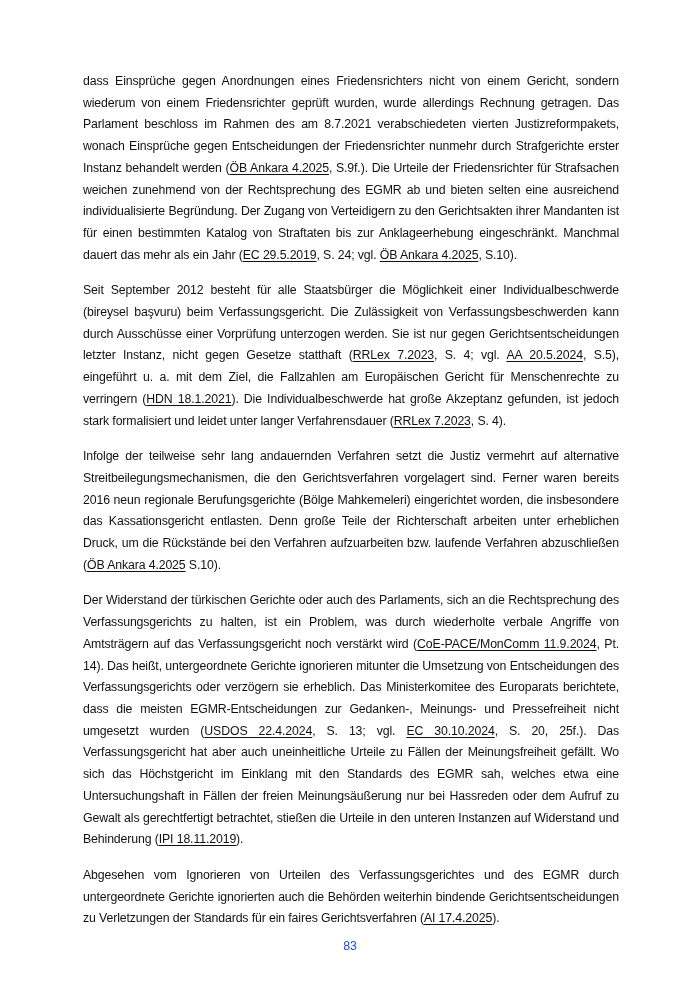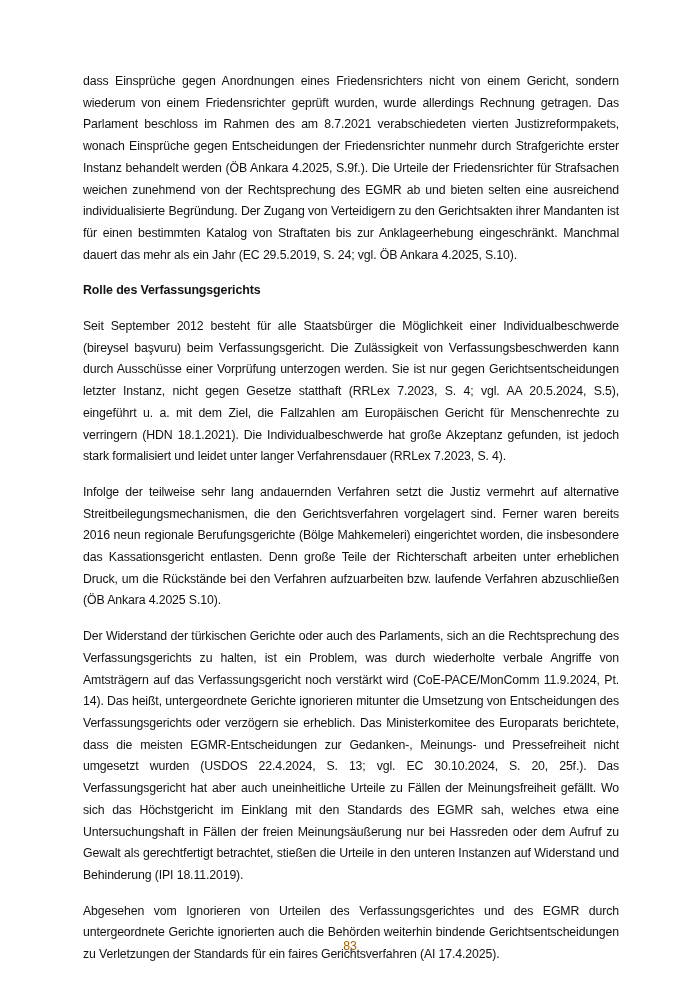--- a/index.html
+++ b/index.html
@@ -35,41 +35,41 @@
     margin: 0 0 14px 0;
   }
   .heading {
     font-size: 12.4px;
     font-weight: bold;
     margin: 3px 0 14px 0;
     text-align: left;
     letter-spacing: -0.1px;
   }
   .cite {
+    text-decoration: underline;
     text-underline-offset: 2px;
     color: inherit;
     cursor: pointer;
   }
   .footer {
     position: absolute;
     left: 0;
     right: 0;
     bottom: 37px;
     text-align: center;
     font-size: 12.3px;
-    color: #a16207;
+    color: #1d4ed8;
   }
 </style>
 </head>
 <body>
 
 <div class="page">
   <div class="content">
       <p class="para"><span>dass Einsprüche gegen Anordnungen eines Friedensrichters nicht von einem Gericht, sondern wiederum von einem Friedensrichter geprüft wurden, wurde allerdings Rechnung getragen. Das Parlament beschloss im Rahmen des am 8.7.2021 verabschiedeten vierten Justizreformpakets, wonach Einsprüche gegen Entscheidungen der Friedensrichter nunmehr durch Strafgerichte erster Instanz behandelt werden (</span><span class="cite">ÖB Ankara 4.2025</span><span>, S.9f.). Die Urteile der Friedensrichter für Strafsachen weichen zunehmend von der Rechtsprechung des EGMR ab und bieten selten eine ausreichend individualisierte Begründung. Der Zugang von Verteidigern zu den Gerichtsakten ihrer Mandanten ist für einen bestimmten Katalog von Straftaten bis zur Anklageerhebung eingeschränkt. Manchmal dauert das mehr als ein Jahr (</span><span class="cite">EC 29.5.2019</span><span>, S. 24; vgl. </span><span class="cite">ÖB Ankara 4.2025</span><span>, S.10).</span></p>
-      <h2 class="heading">Rolle des Verfassungsgerichts</h2>
       <p class="para"><span>Seit September 2012 besteht für alle Staatsbürger die Möglichkeit einer Individualbeschwerde (bireysel başvuru) beim Verfassungsgericht. Die Zulässigkeit von Verfassungsbeschwerden kann durch Ausschüsse einer Vorprüfung unterzogen werden. Sie ist nur gegen Gerichtsentscheidungen letzter Instanz, nicht gegen Gesetze statthaft (</span><span class="cite">RRLex 7.2023</span><span>, S. 4; vgl. </span><span class="cite">AA 20.5.2024</span><span>, S.5), eingeführt u. a. mit dem Ziel, die Fallzahlen am Europäischen Gericht für Menschenrechte zu verringern (</span><span class="cite">HDN 18.1.2021</span><span>). Die Individualbeschwerde hat große Akzeptanz gefunden, ist jedoch stark formalisiert und leidet unter langer Verfahrensdauer (</span><span class="cite">RRLex 7.2023</span><span>, S. 4).</span></p>
       <p class="para"><span>Infolge der teilweise sehr lang andauernden Verfahren setzt die Justiz vermehrt auf alternative Streitbeilegungsmechanismen, die den Gerichtsverfahren vorgelagert sind. Ferner waren bereits 2016 neun regionale Berufungsgerichte (Bölge Mahkemeleri) eingerichtet worden, die insbesondere das Kassationsgericht entlasten. Denn große Teile der Richterschaft arbeiten unter erheblichen Druck, um die Rückstände bei den Verfahren aufzuarbeiten bzw. laufende Verfahren abzuschließen (</span><span class="cite">ÖB Ankara 4.2025</span><span> S.10).</span></p>
       <p class="para"><span>Der Widerstand der türkischen Gerichte oder auch des Parlaments, sich an die Rechtsprechung des Verfassungsgerichts zu halten, ist ein Problem, was durch wiederholte verbale Angriffe von Amtsträgern auf das Verfassungsgericht noch verstärkt wird (</span><span class="cite">CoE-PACE/MonComm 11.9.2024</span><span>, Pt. 14). Das heißt, untergeordnete Gerichte ignorieren mitunter die Umsetzung von Entscheidungen des Verfassungsgerichts oder verzögern sie erheblich. Das Ministerkomitee des Europarats berichtete, dass die meisten EGMR-Entscheidungen zur Gedanken-, Meinungs- und Pressefreiheit nicht umgesetzt wurden (</span><span class="cite">USDOS 22.4.2024</span><span>, S. 13; vgl. </span><span class="cite">EC 30.10.2024</span><span>, S. 20, 25f.). Das Verfassungsgericht hat aber auch uneinheitliche Urteile zu Fällen der Meinungsfreiheit gefällt. Wo sich das Höchstgericht im Einklang mit den Standards des EGMR sah, welches etwa eine Untersuchungshaft in Fällen der freien Meinungsäußerung nur bei Hassreden oder dem Aufruf zu Gewalt als gerechtfertigt betrachtet, stießen die Urteile in den unteren Instanzen auf Widerstand und Behinderung (</span><span class="cite">IPI 18.11.2019</span><span>).</span></p>
       <p class="para"><span>Abgesehen vom Ignorieren von Urteilen des Verfassungsgerichtes und des EGMR durch untergeordnete Gerichte ignorierten auch die Behörden weiterhin bindende Gerichtsentscheidungen zu Verletzungen der Standards für ein faires Gerichtsverfahren (</span><span class="cite">AI 17.4.2025</span><span>).</span></p>
     </div>
   <div class="footer">
     <span>83</span>
   </div>
 </div>
 

